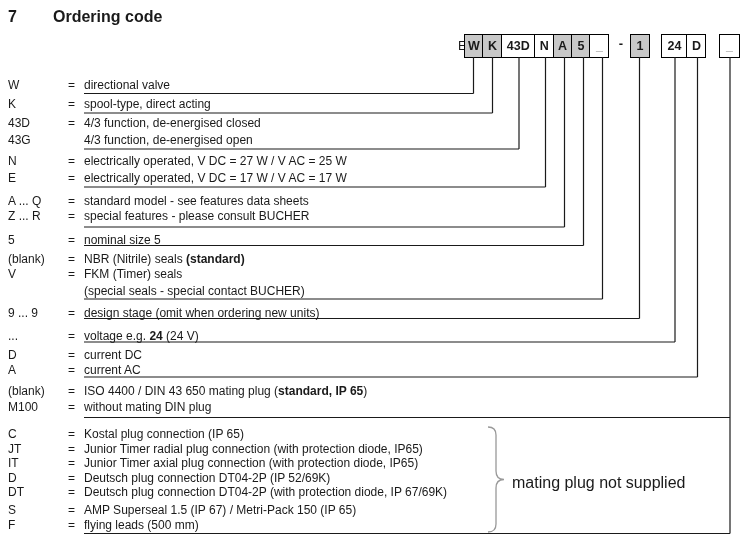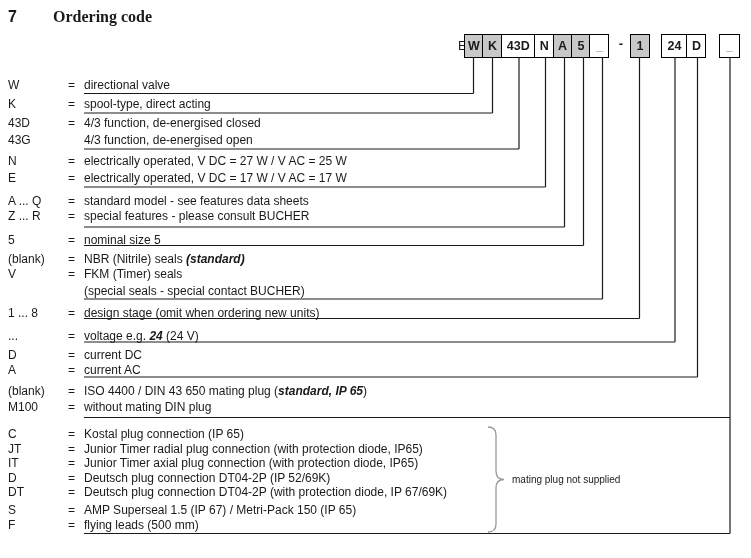--- a/index.html
+++ b/index.html
@@ -6,21 +6,21 @@
   .page{
     position:relative;
     width:751px;height:558px;
     background:#ffffff;
     font-family:"Liberation Sans", sans-serif;
     color:#1a1a1a;
     overflow:hidden;
   }
   .title{position:absolute;top:8px;left:0;font-size:16px;font-weight:bold;}
   .title .num{position:absolute;left:8px;top:0;}
-  .title .txt{position:absolute;left:53px;top:0;white-space:nowrap;font-family:Liberation Serif, serif;}
+  .title .txt{position:absolute;left:53px;top:0;white-space:nowrap;}
 
   .ex-label{position:absolute;left:441px;top:39px;font-size:12.5px;margin-left:17px;}
 
   .boxrow{position:absolute;top:34px;left:464px;display:flex;align-items:flex-start;}
   .codebox{
     box-sizing:border-box;
     height:24px;
     border:1.6px solid #000;
     display:flex;align-items:center;justify-content:center;
     font-size:12.5px;font-weight:bold;
@@ -33,25 +33,25 @@
   .standalone{margin-right:0;}
   .dash{position:absolute;left:614px;top:36px;width:14px;text-align:center;font-size:13px;font-weight:bold;}
   .box1{position:absolute;left:630px;top:34px;}
   .group2{position:absolute;left:661px;top:34px;display:flex;}
   .boxlast{position:absolute;left:719px;top:34px;}
 
   .row{position:absolute;left:0;white-space:nowrap;font-size:12px;line-height:14px;}
   .row .code{position:absolute;left:8px;top:0;width:58px;}
   .row .eq{position:absolute;left:68px;top:0;width:14px;}
   .row .desc{position:absolute;left:84px;top:0;white-space:nowrap;}
-  .row .desc b{font-weight:bold;font-style:italic;}
+  .row .desc b{font-weight:bold;}
 
   .overlay{position:absolute;left:0;top:0;pointer-events:none;}
 
-  .brace-label{position:absolute;left:512px;top:474px;font-size:10px;white-space:nowrap;}
+  .brace-label{position:absolute;left:512px;top:474px;font-size:16px;white-space:nowrap;}
 </style>
 </head>
 <body>
 
 <div class="page">
 
   <div class="title">
     <span class="num">7</span>
     <span class="txt">Ordering code</span>
   </div>
@@ -164,21 +164,21 @@
       <span class="code">V</span>
       <span class="eq">=</span>
       <span class="desc"><span>FKM (Timer) seals</span></span>
     </div>
   <div class="row" style="top:284px">
       <span class="code"></span>
       <span class="eq"></span>
       <span class="desc"><span>(special seals - special contact BUCHER)</span></span>
     </div>
   <div class="row" style="top:306px">
-      <span class="code">1 ... 8</span>
+      <span class="code">9 ... 9</span>
       <span class="eq">=</span>
       <span class="desc"><span>design stage (omit when ordering new units)</span></span>
     </div>
   <div class="row" style="top:329px">
       <span class="code">...</span>
       <span class="eq">=</span>
       <span class="desc"><span>voltage e.g. </span><b>24</b><span> (24 V)</span></span>
     </div>
   <div class="row" style="top:348px">
       <span class="code">D</span>

